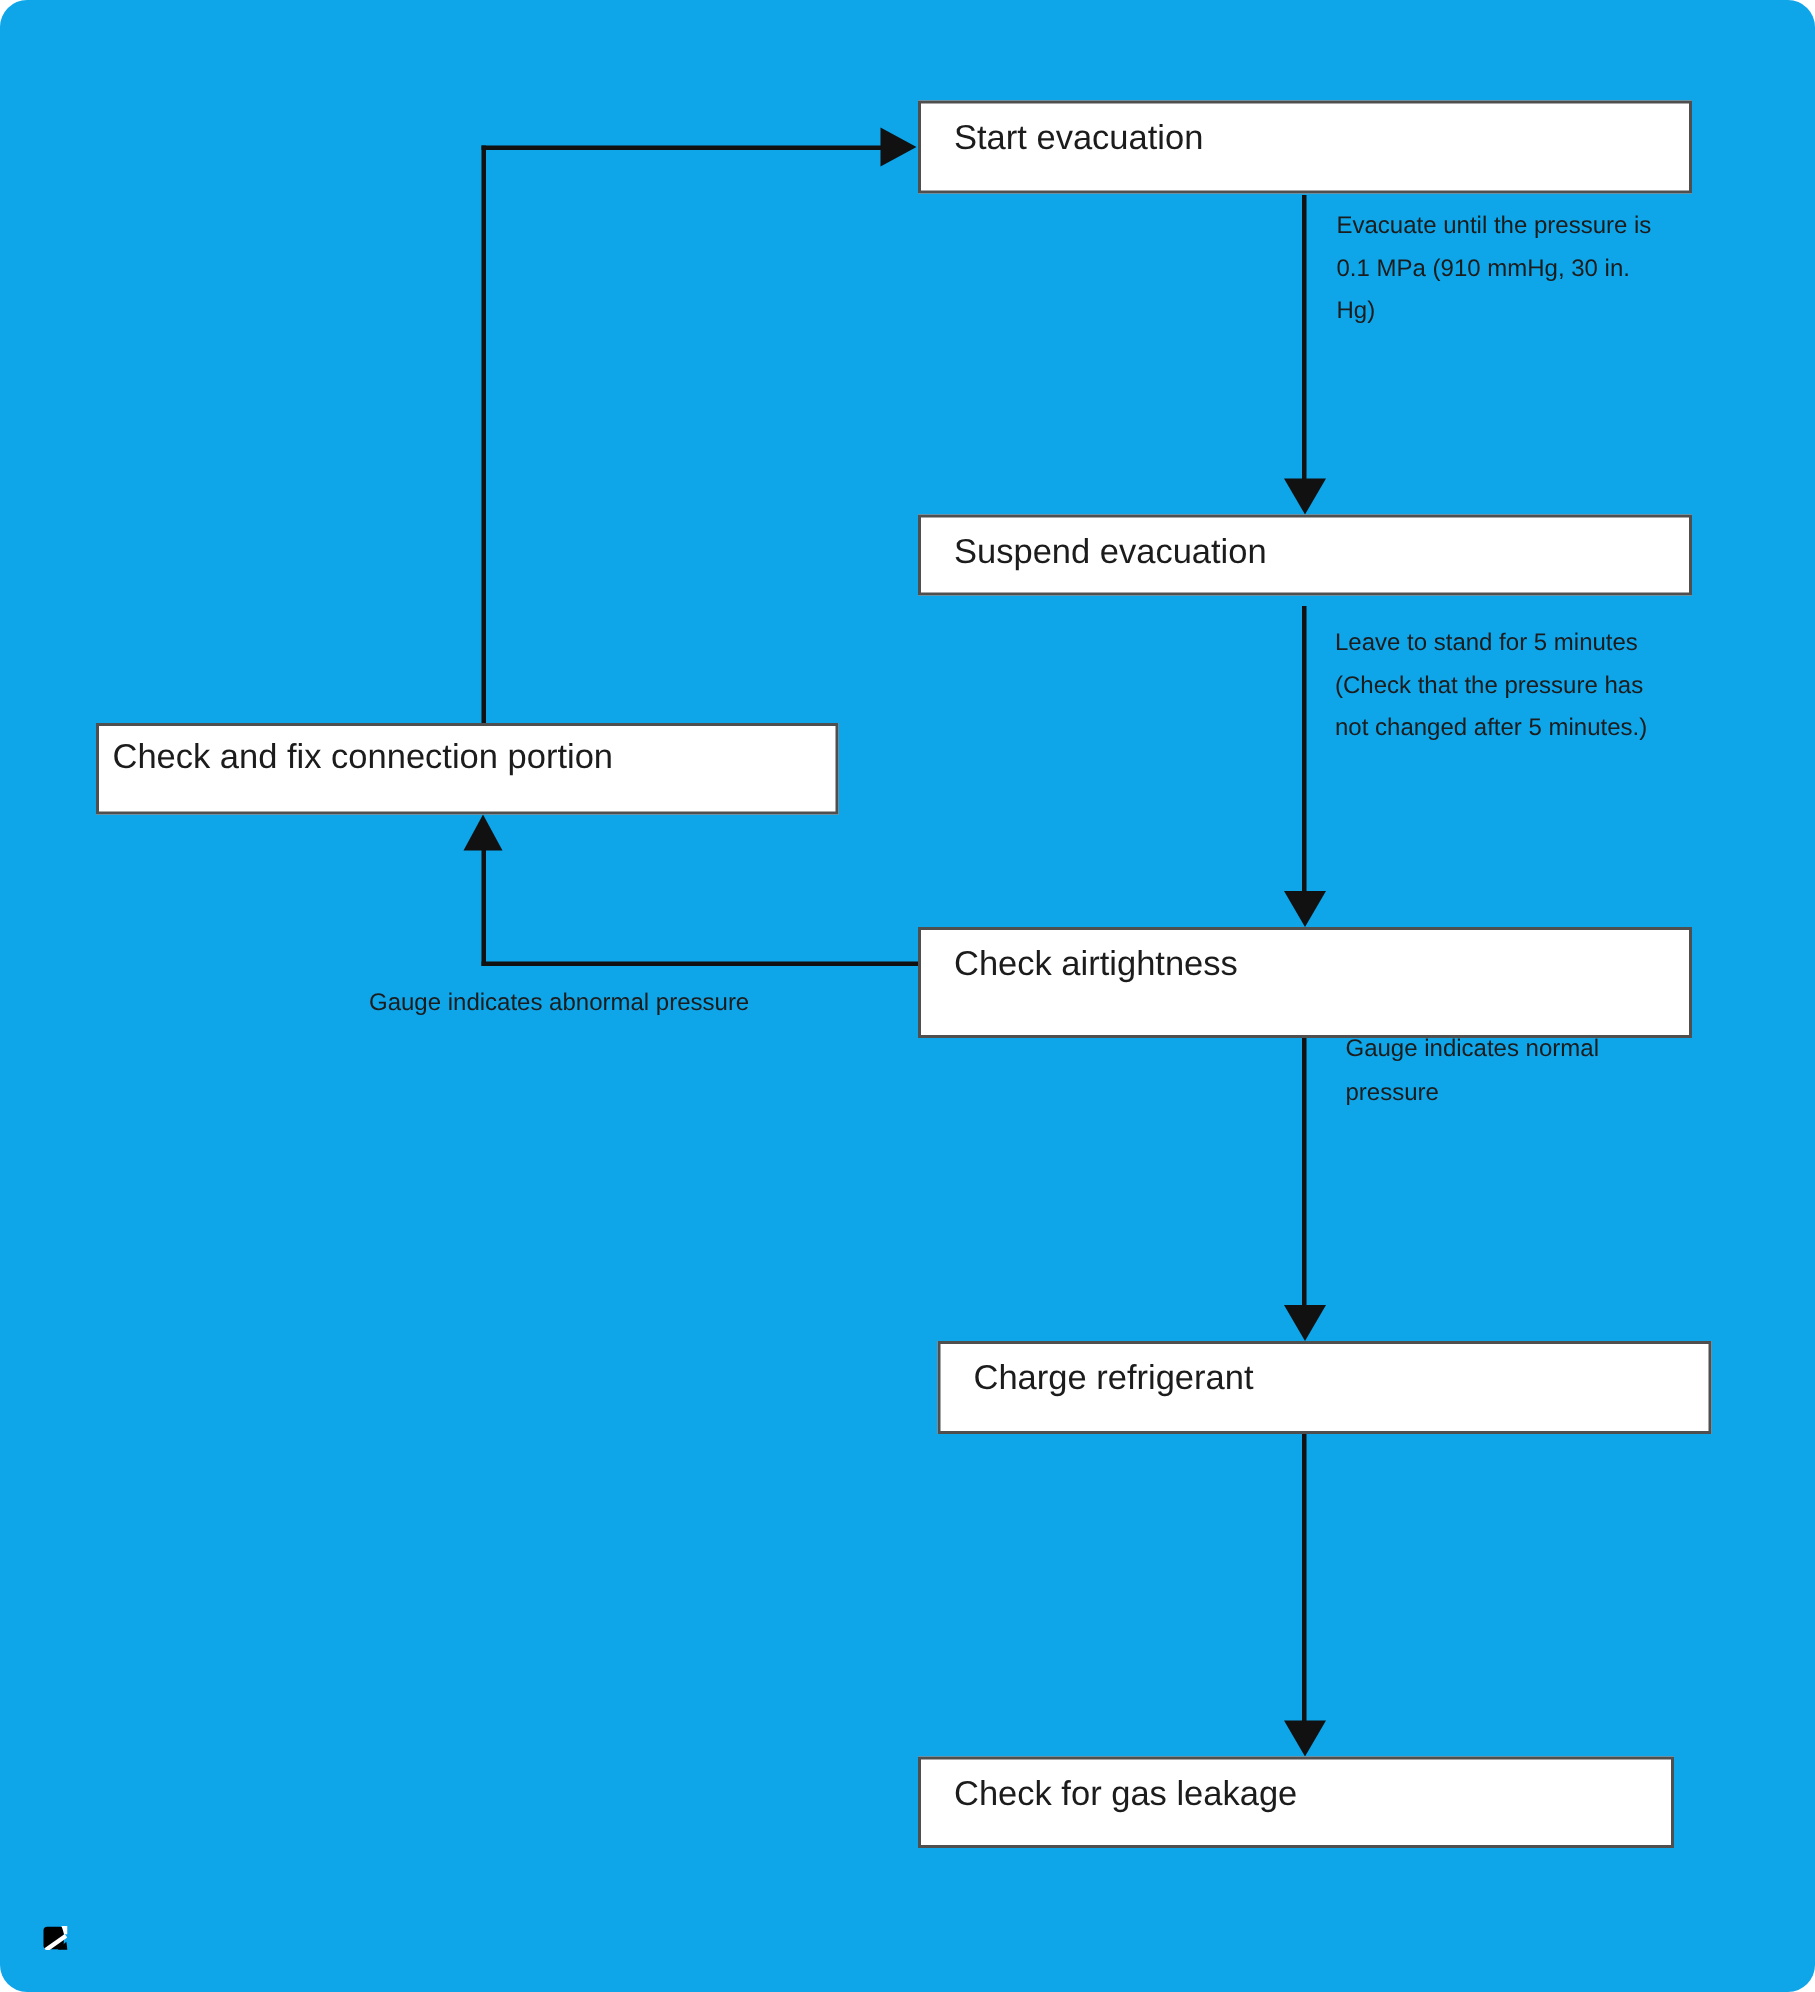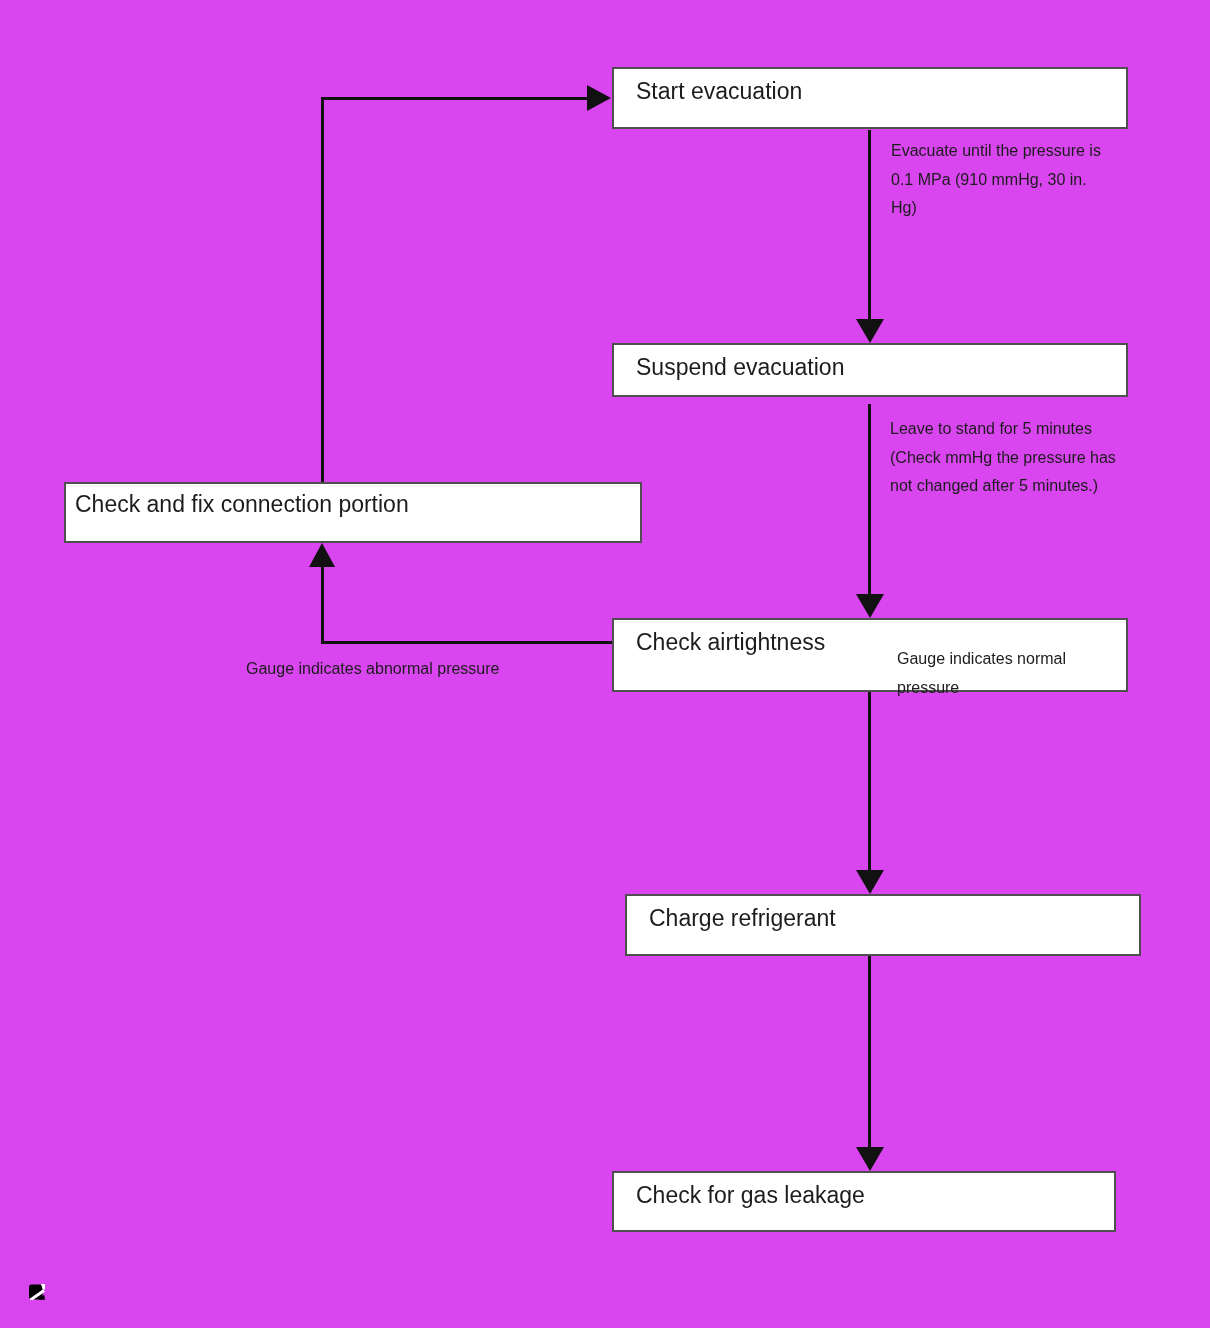--- a/index.html
+++ b/index.html
@@ -5,23 +5,24 @@
   html, body {
     margin: 0;
     padding: 0;
     background: #ffffff;
     font-family: "Liberation Sans", sans-serif;
   }
   .canvas {
     position: relative;
     width: 1210px;
     height: 1328px;
-    background: #d946ef;
+    background: #0ea5e9;
     overflow: hidden;
     color: #1c1c1c;
+    border-radius: 18px;
   }
   .fbox {
     position: absolute;
     box-sizing: border-box;
     border: 2px solid #4f4f4f;
     background: #ffffff;
     font-size: 23px;
     line-height: 28px;
     color: #1c1c1c;
   }
@@ -114,37 +115,37 @@
   </div>
 
   <div class="fbox" style="left:612px; top:894px; width:516px; height:62px;margin-left:13px;">
     <span class="fbox-label">Charge refrigerant</span>
   </div>
 
   <div class="fbox" style="left:612px; top:1171px; width:504px; height:61px;">
     <span class="fbox-label">Check for gas leakage</span>
   </div>
 
-  <div class="fbox left-box" style="left:64px; top:482px; width:578px; height:61px;">
+  <div class="fbox left-box" style="left:64px; top:482px; width:495px; height:61px;">
     <span class="fbox-label">Check and fix connection portion</span>
   </div>
 
   <div class="edge-label" style="left:891px; top:137px;">
     <div>Evacuate until the pressure is</div>
     <div>0.1 MPa (910 mmHg, 30 in.</div>
     <div>Hg)</div>
   </div>
 
   <div class="edge-label" style="left:890px; top:415px;">
     <div>Leave to stand for 5 minutes</div>
-    <div>(Check mmHg the pressure has</div>
+    <div>(Check that the pressure has</div>
     <div>not changed after 5 minutes.)</div>
   </div>
 
-  <div class="edge-label" style="left:897px; top:645px;">
+  <div class="edge-label" style="left:897px; top:686px;">
     <div>Gauge indicates normal</div>
     <div>pressure</div>
   </div>
 
   <div class="edge-label" style="left:202px; top:655px;margin-left:44px;">
     <div>Gauge indicates abnormal pressure</div>
   </div>
 
   <svg class="corner-icon" viewBox="0 0 17 16" xmlns="http://www.w3.org/2000/svg">
     <rect x="1" y="0.5" width="13.5" height="15" rx="2.5" fill="#000000"></rect>

